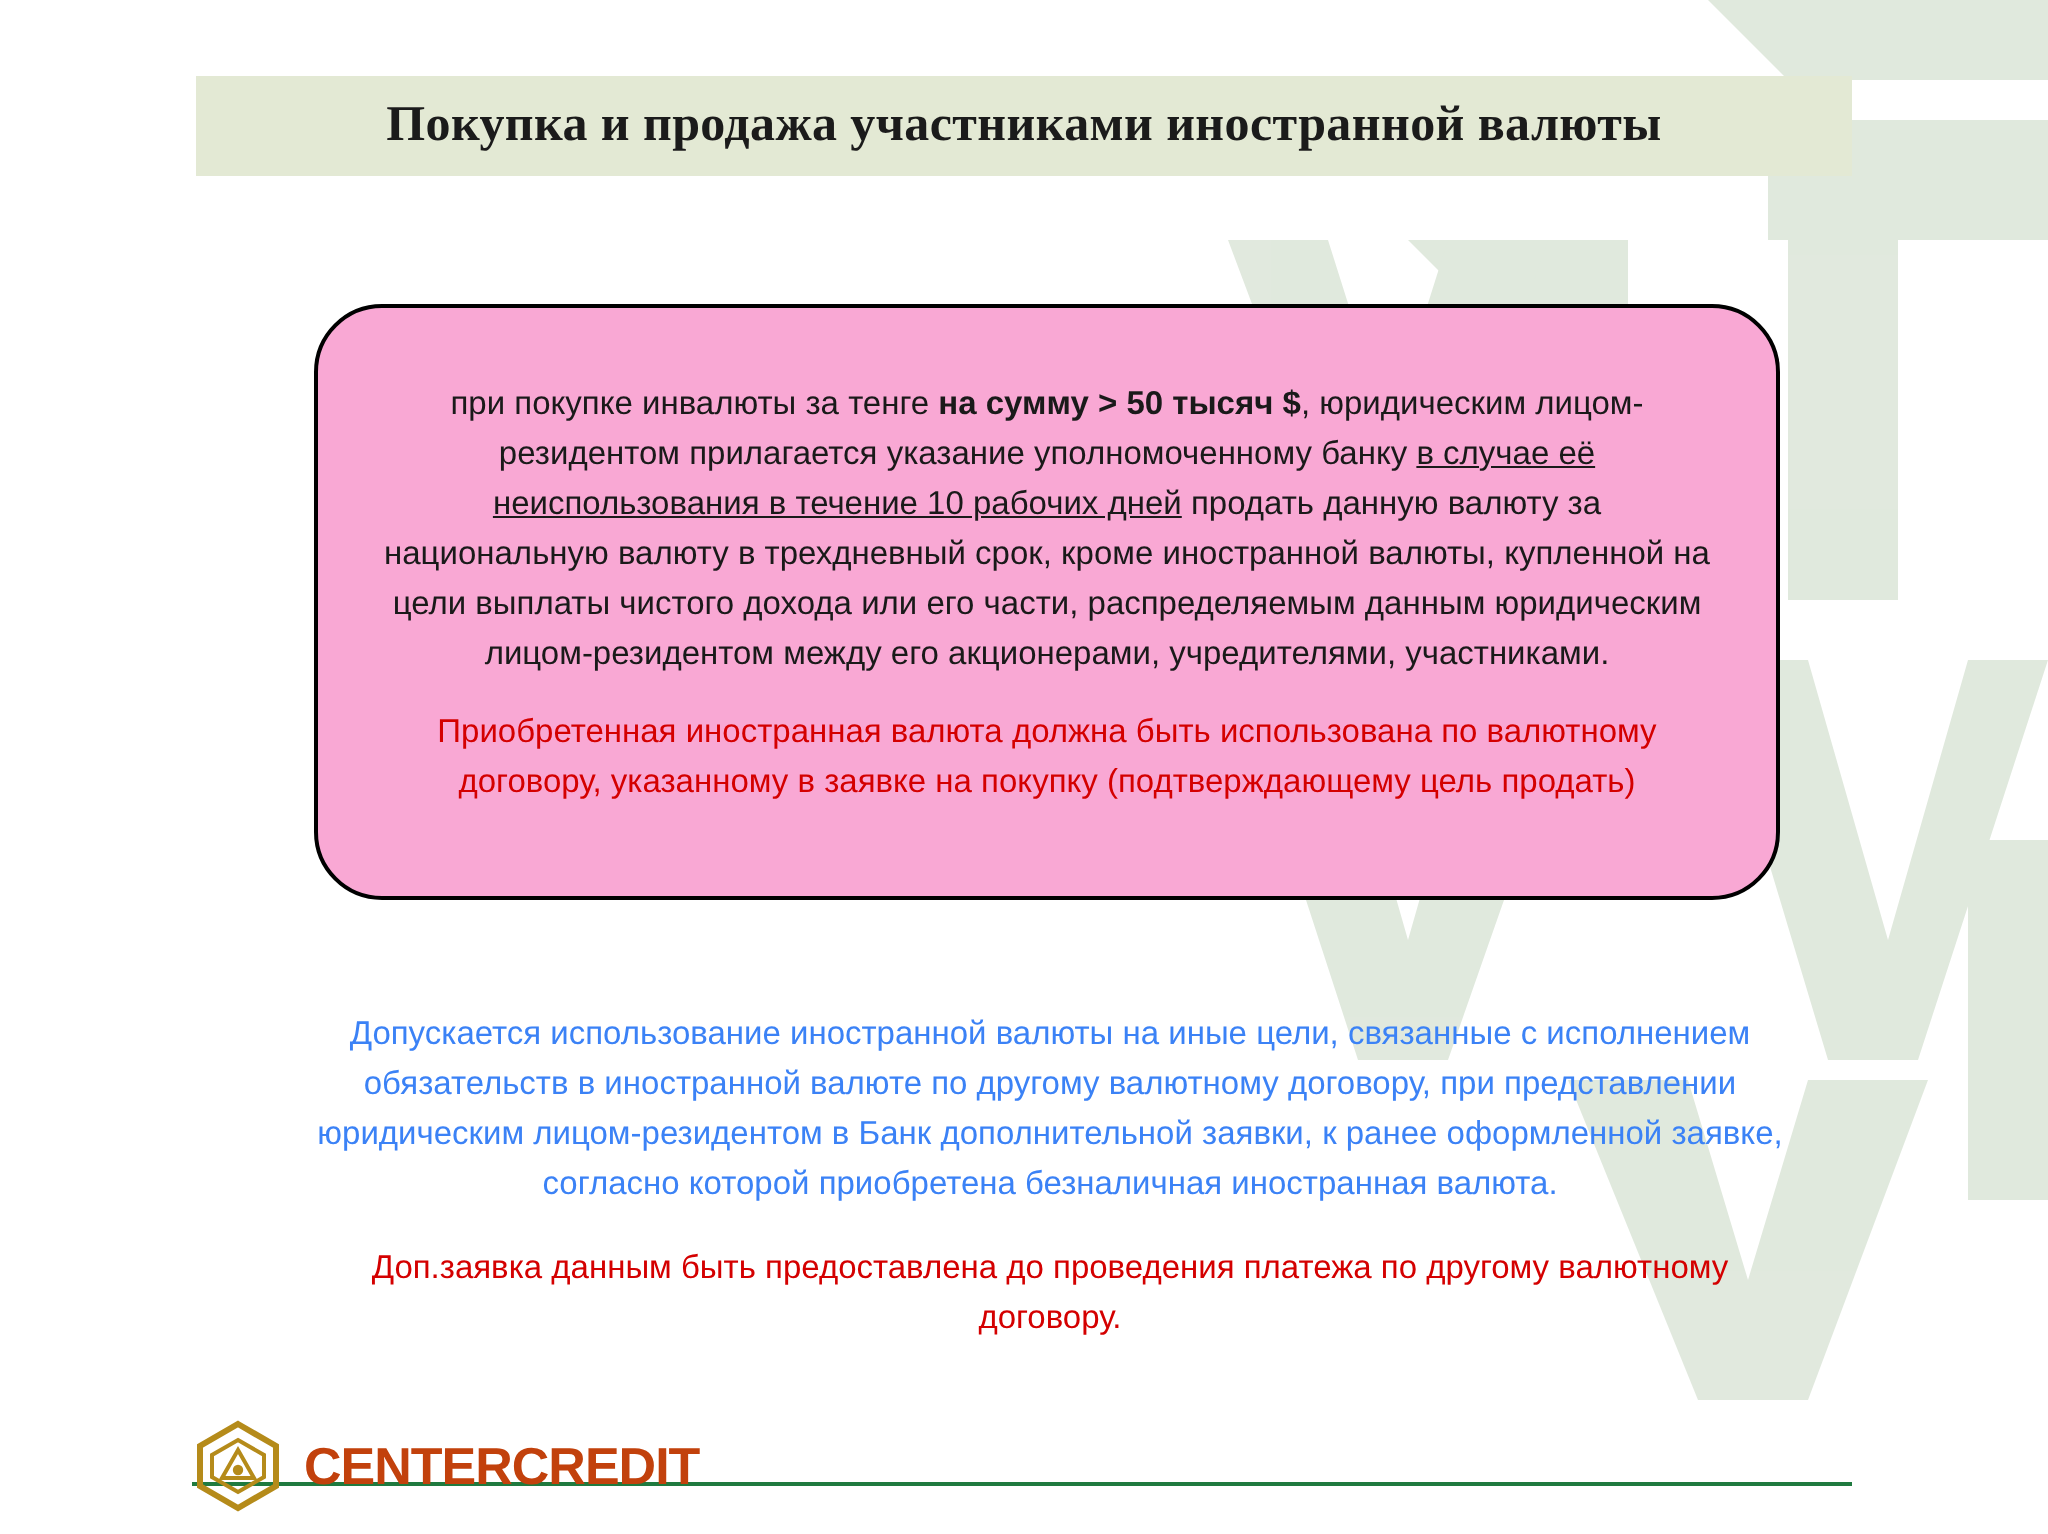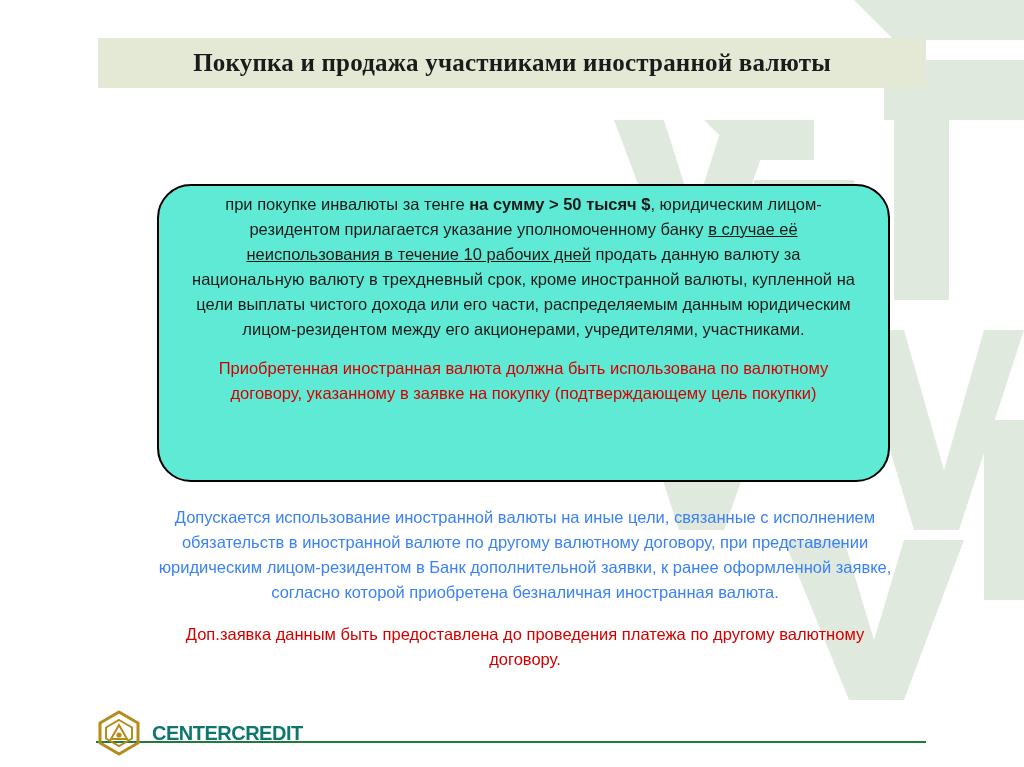--- a/index.html
+++ b/index.html
@@ -56,26 +56,25 @@
     white-space: nowrap;
   }
 
   
   .callout {
     position: absolute;
     left: 157px;
     top: 152px;
     width: 733px;
     height: 298px;
-    background: #5eead4;
+    background: #f9a8d4;
     border: 2px solid #000000;
     border-radius: 34px;
     box-sizing: border-box;
-    padding: 6px 30px 14px 30px;
-    margin-top: 32px;
+    padding: 36px 30px 14px 30px;
   }
   .callout p {
     margin: 0;
     text-align: center;
     font-size: 16.5px;
     line-height: 25px;
     color: #1a1a1a;
   }
   .callout .para-main {
     margin-bottom: 14px;
@@ -123,23 +122,23 @@
     align-items: center;
     gap: 10px;
   }
   .logo-mark {
     width: 46px;
     height: 46px;
   }
   .logo-text {
     font-family: "Liberation Sans", sans-serif;
     font-weight: bold;
-    font-size: 20px;
+    font-size: 26px;
     letter-spacing: -0.5px;
-    color: #0f766e;
+    color: #c2410c;
   }
 </style>
 </head>
 <body>
 
 <div class="slide">
 
   <div class="bg-deco">
     <svg width="470" height="700" viewBox="0 0 470 700" xmlns="http://www.w3.org/2000/svg">
       <g fill="#dfe8dc" opacity="0.95">
@@ -157,21 +156,21 @@
   </div>
 
   <div class="title-banner">
     <div class="title-text">Покупка и продажа участниками иностранной валюты</div>
   </div>
 
   <div class="callout">
     <p class="para-main">
       <span>при покупке  инвалюты за тенге </span><span class="b">на сумму &gt; 50 тысяч $</span><span>, юридическим лицом-резидентом прилагается указание уполномоченному банку </span><span class="u">в случае её неиспользования в течение 10 рабочих дней</span><span> продать данную валюту за национальную валюту в трехдневный срок, кроме иностранной валюты, купленной на цели выплаты чистого дохода или его части, распределяемым данным юридическим лицом-резидентом между его акционерами, учредителями, участниками.</span>
     </p>
-    <p class="red">Приобретенная иностранная валюта должна быть использована по валютному договору, указанному в заявке на покупку (подтверждающему цель покупки)</p>
+    <p class="red">Приобретенная иностранная валюта должна быть использована по валютному договору, указанному в заявке на покупку (подтверждающему цель продать)</p>
   </div>
 
   <div class="lower-block">
     <p>Допускается использование иностранной валюты на иные цели, связанные с исполнением обязательств в иностранной валюте по другому валютному договору, при представлении юридическим лицом-резидентом в Банк дополнительной заявки, к ранее оформленной заявке, согласно которой приобретена безналичная иностранная валюта.</p>
     <p class="red">Доп.заявка данным быть предоставлена до проведения платежа по другому валютному договору.</p>
   </div>
 
   <div class="footer-rule"></div>
 
   <div class="logo-wrap">

